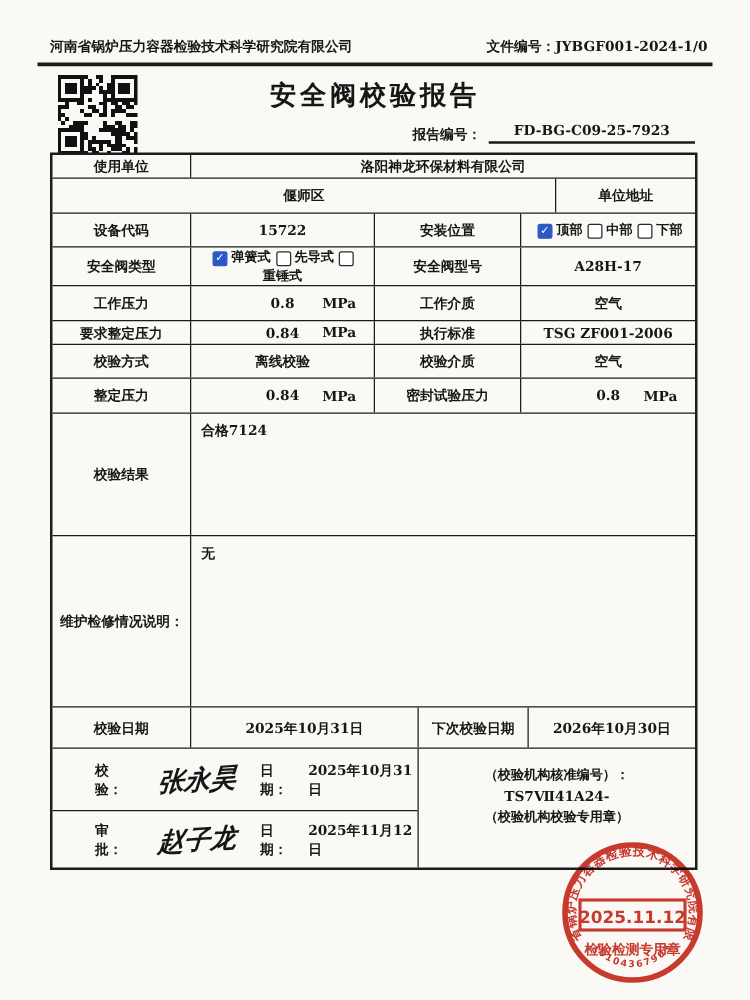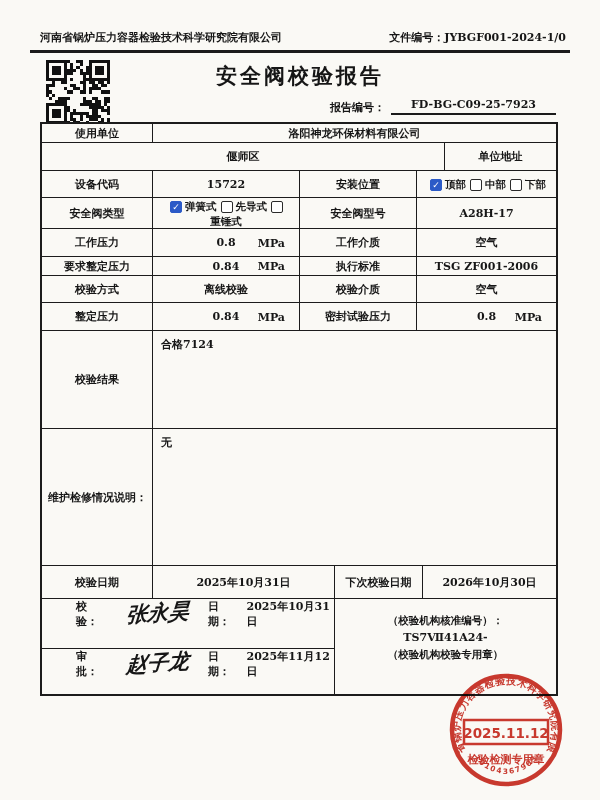--- a/index.html
+++ b/index.html
@@ -74,21 +74,21 @@
     align-items:flex-start;justify-content:flex-start;
     text-align:left;padding:6px 8px;
   }
   .leftlbl{justify-content:flex-start;text-align:left;padding-left:6px;}
   
   .sigleft{
     width:293px;border-right:1.6px solid #1c1c1c;box-sizing:border-box;
     display:flex;flex-direction:column;
   }
   .sigrow{
-    display:flex;align-items:flex-start;box-sizing:border-box;
+    display:flex;align-items:center;box-sizing:border-box;
     padding-left:34px;gap:8px;
   }
   .sigrow1{height:50px;border-bottom:1.6px solid #1c1c1c;}
   .sigrow2{height:45px;}
   .sig{
     font-family:"DejaVu Serif",serif;font-style:italic;font-weight:bold;
     font-size:21px;transform:rotate(-4deg) skewX(-8deg);
     white-space:nowrap;width:92px;text-align:center;
   }
   .orgcell{

